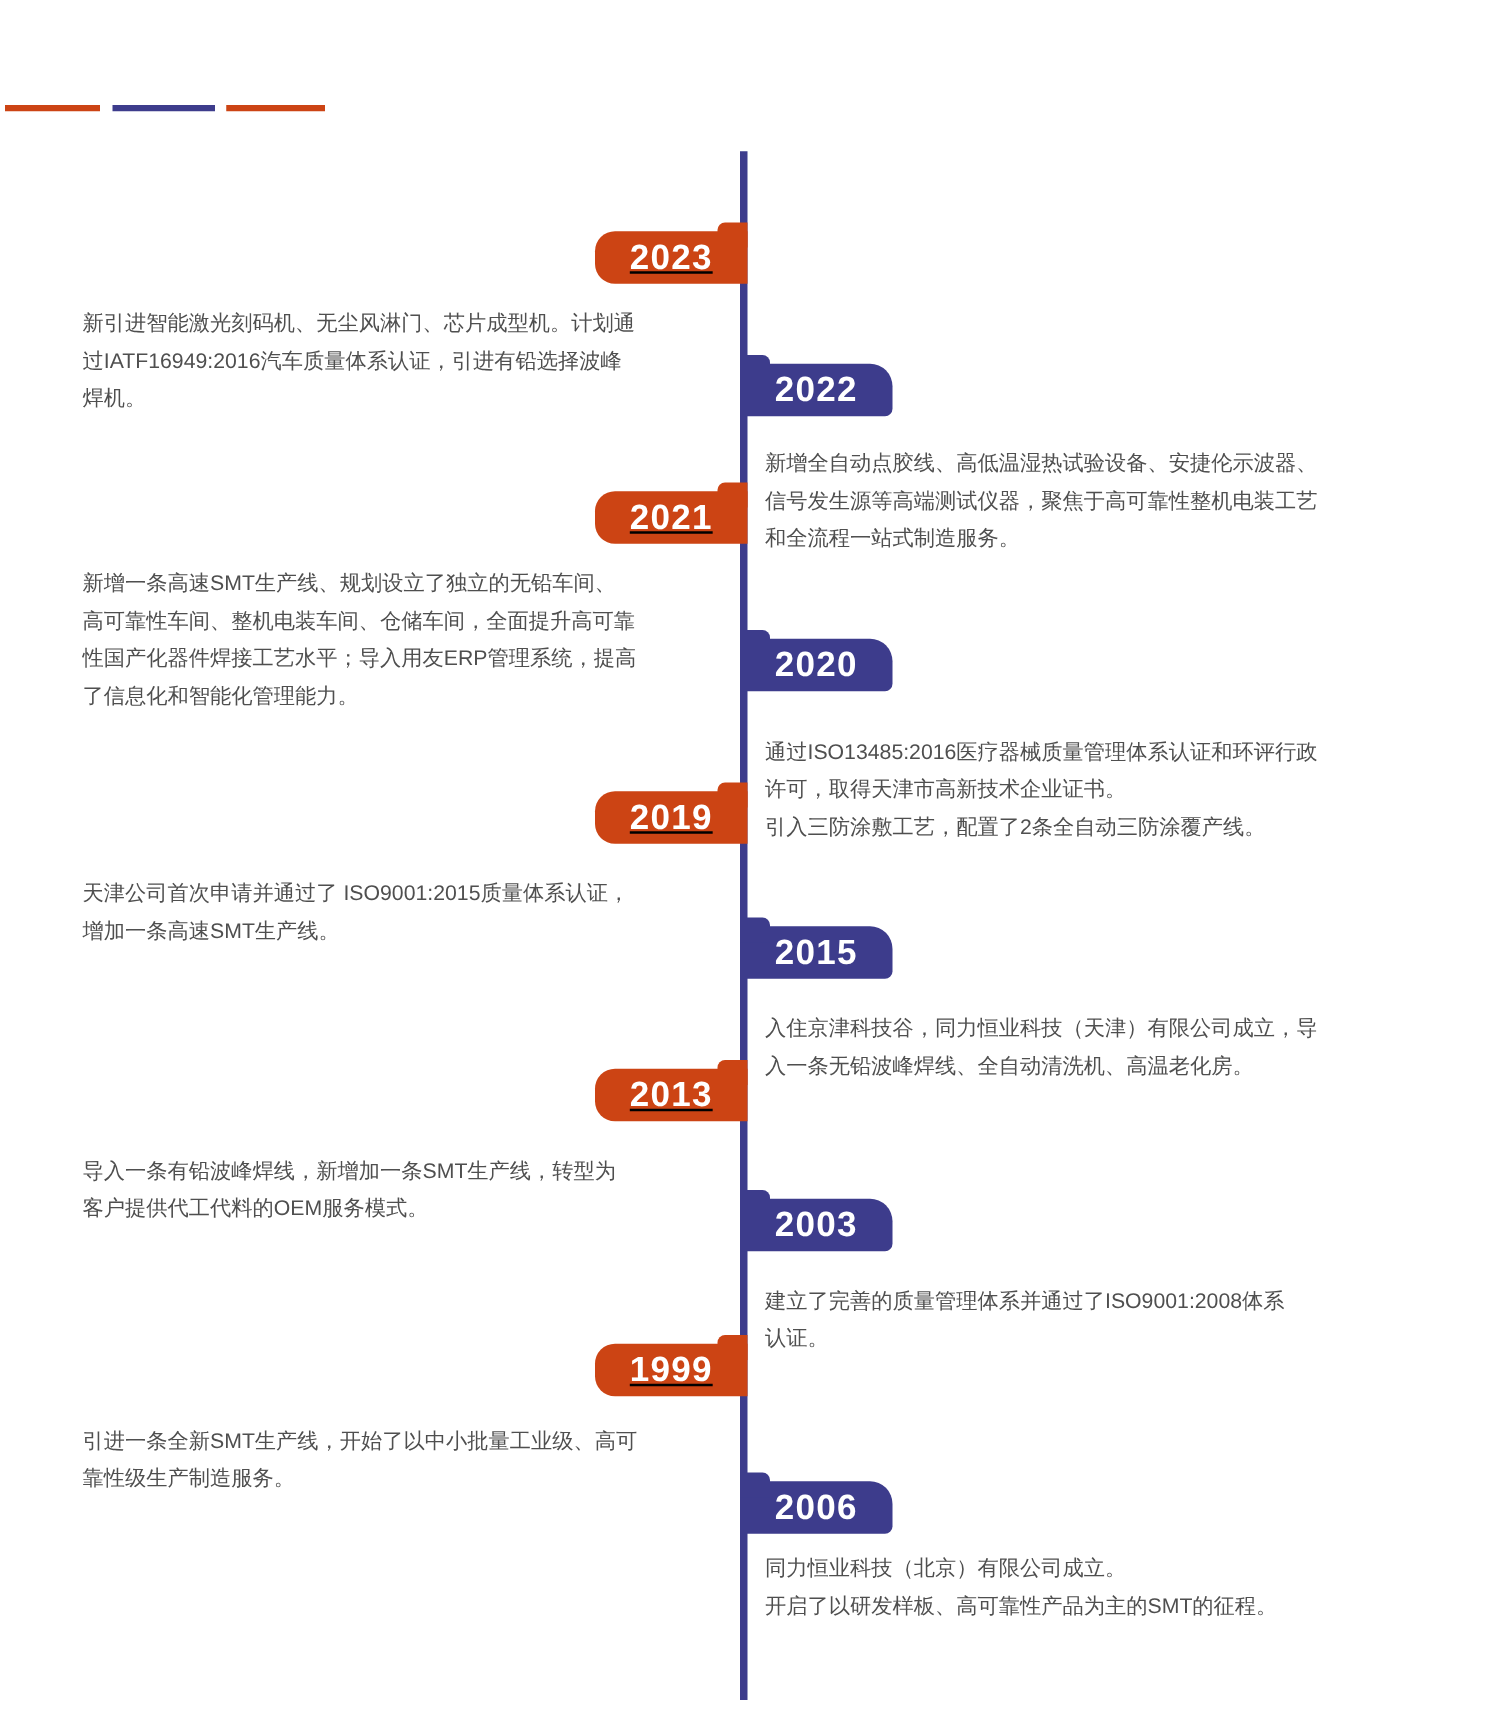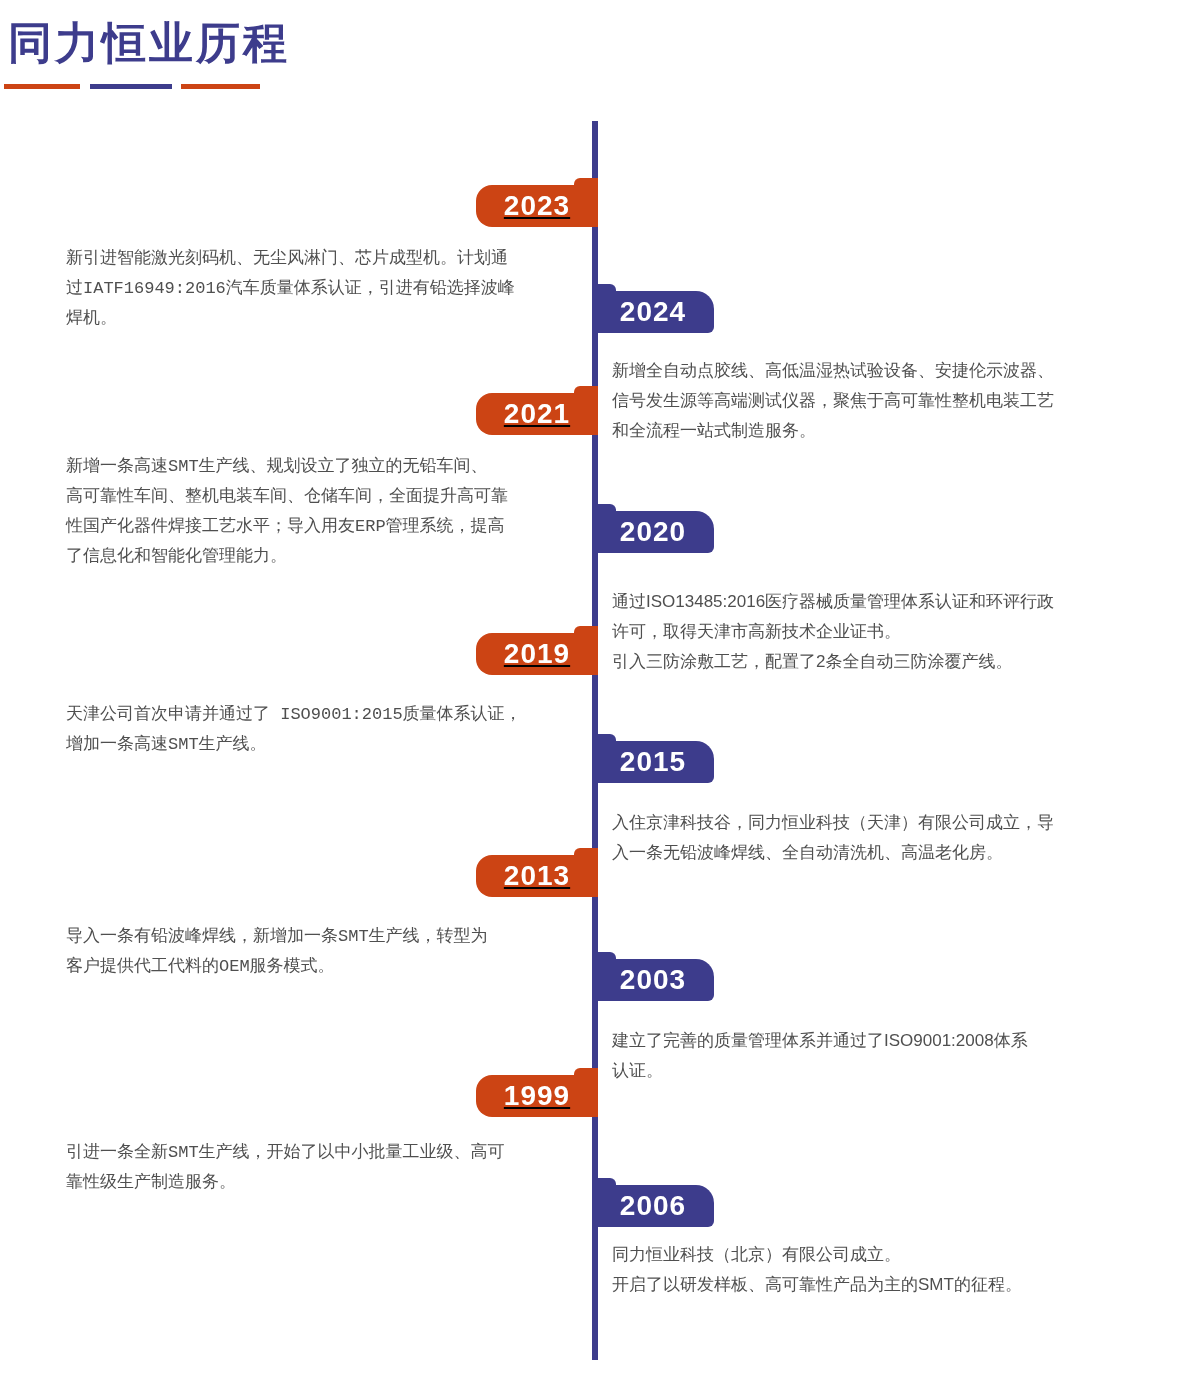--- a/index.html
+++ b/index.html
@@ -44,58 +44,57 @@
   .year{
     color:#ffffff;font-size:28px;font-weight:700;letter-spacing:1px;
     position:relative;z-index:1;
   }
   .desc{
     position:absolute;
     font-size:17px;line-height:30px;
     color:var(--body_text);
     white-space:pre-line;
   }
-  .event.left  .desc{left:66px;width:522px;font-family:Liberation Mono, monospace;}
+  .event.left  .desc{left:66px;width:522px;}
   .event.right .desc{left:612px;width:530px;}
   
   .e0 .badge{top:185px}  .e0 .desc{top:244px}
   .e1 .badge{top:291px}  .e1 .desc{top:356px}
   .e2 .badge{top:393px}  .e2 .desc{top:452px}
   .e3 .badge{top:511px}  .e3 .desc{top:587px}
   .e4 .badge{top:633px}  .e4 .desc{top:700px}
   .e5 .badge{top:741px}  .e5 .desc{top:808px}
   .e6 .badge{top:855px}  .e6 .desc{top:922px}
   .e7 .badge{top:959px}  .e7 .desc{top:1026px}
   .e8 .badge{top:1075px} .e8 .desc{top:1138px}
   .e9 .badge{top:1185px} .e9 .desc{top:1240px}
 </style>
 </head>
 <body>
 
 <div id="page">
 
-  <h1 class="page-title">同力恒业历程</h1>
   <div class="title-bar bar-1"></div>
   <div class="title-bar bar-2"></div>
   <div class="title-bar bar-3"></div>
 
   <div class="timeline-line"></div>
 
   <div class="event left e0">
     <div class="badge">
       <span class="year">2023</span>
     </div>
     <div class="desc">新引进智能激光刻码机、无尘风淋门、芯片成型机。计划通
 过IATF16949:2016汽车质量体系认证，引进有铅选择波峰
 焊机。</div>
   </div>
 
   <div class="event right e1">
     <div class="badge">
-      <span class="year">2024</span>
+      <span class="year">2022</span>
     </div>
     <div class="desc">新增全自动点胶线、高低温湿热试验设备、安捷伦示波器、
 信号发生源等高端测试仪器，聚焦于高可靠性整机电装工艺
 和全流程一站式制造服务。</div>
   </div>
 
   <div class="event left e2">
     <div class="badge">
       <span class="year">2021</span>
     </div>

